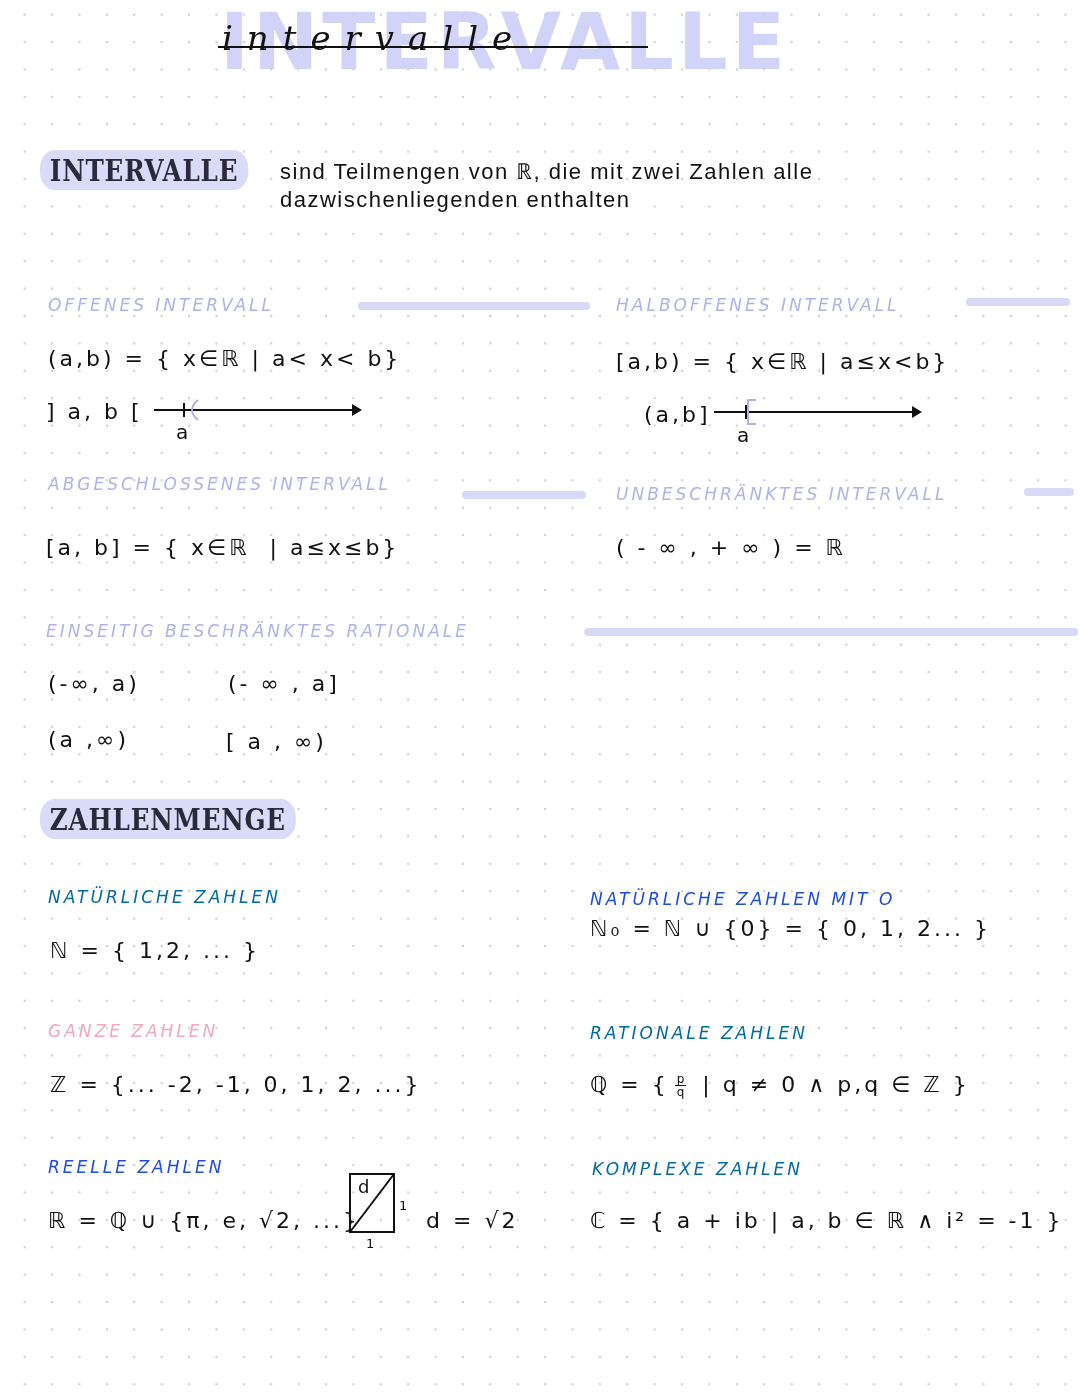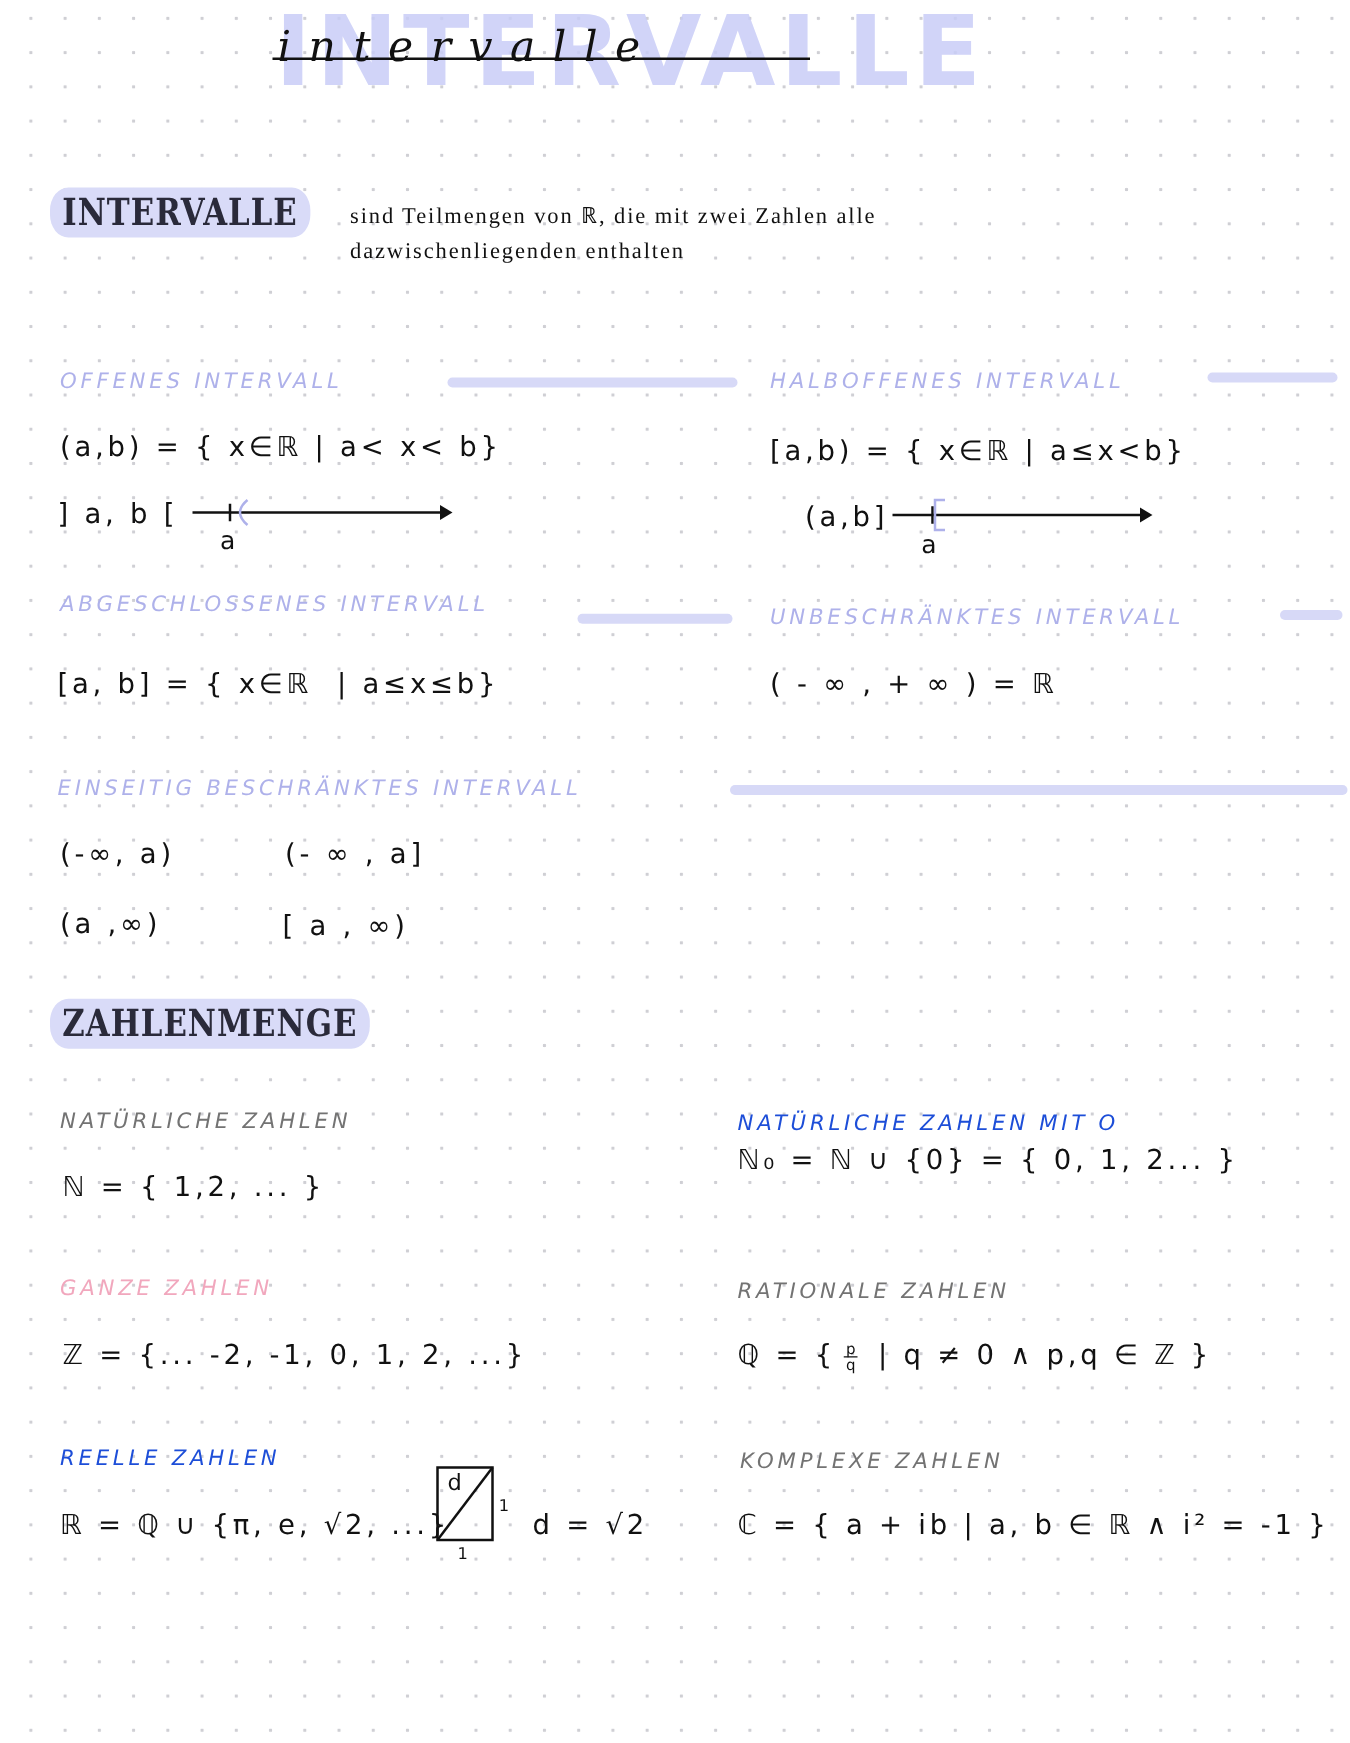--- a/index.html
+++ b/index.html
@@ -22,28 +22,28 @@
     font-size:34px; letter-spacing:14px; color:#111; line-height:40px;
   }
   .title-line { left:218px; top:46px; width:430px; height:2px; background:#111; }
   .pill {
     background:#d9dbf8; border-radius:18px; padding:4px 12px 2px 12px;
     font-family:"DejaVu Serif", serif; font-weight:bold; color:#2a2a3a;
     font-size:30px; letter-spacing:1px; line-height:34px;
     transform:scaleX(0.82); transform-origin:left center;
   }
   .def {
-    font-family:Liberation Serif, serif; font-size:18px; letter-spacing:1.5px; line-height:28px; color:#111;
+    font-family:Liberation Sans, sans-serif; font-size:22px; letter-spacing:1.5px; line-height:28px; color:#111;
   }
   .h {
     font-family:"DejaVu Sans", sans-serif; font-size:17px; letter-spacing:3px; line-height:26px;font-style:italic;
   }
   .lav { color:#aeb1ea; }
   .lav-strong { color:#1d4ed8; }
-  .mint { color:#737373;text-align:right; }
+  .mint { color:#0369a1;text-align:right; }
   .pink { color:#f1a7bd; }
   .bar { height:8px; border-radius:4px; background:#d7d9f7; }
   .f {
     font-family:"DejaVu Sans", sans-serif; font-size:22px; letter-spacing:3px; line-height:28px; color:#111; white-space:pre;
   }
   .lbl { font-family:"DejaVu Sans", sans-serif; font-size:20px; color:#111; }
   .small { font-size:13px; font-family:"DejaVu Sans", sans-serif; color:#111; }
 </style>
 </head>
 <body>
@@ -81,21 +81,21 @@
 <div class="abs lbl" style="left:737px; top:423px;">a</div>
 
 <div class="abs h lav" style="left:48px; top:471px;">ABGESCHLOSSENES INTERVALL</div>
 <div class="abs bar" style="left:462px; top:491px; width:124px;"></div>
 <div class="abs f" style="left:46px; top:534px;">[a, b] = { x∈ℝ  | a≤x≤b}</div>
 
 <div class="abs h lav" style="left:616px; top:481px;">UNBESCHRÄNKTES INTERVALL</div>
 <div class="abs bar" style="left:1024px; top:488px; width:50px;"></div>
 <div class="abs f" style="left:616px; top:534px;">( - ∞ , + ∞ ) = ℝ</div>
 
-<div class="abs h lav" style="left:46px; top:618px;">EINSEITIG BESCHRÄNKTES INTERVALL</div>
+<div class="abs h lav" style="left:46px; top:618px;">EINSEITIG BESCHRÄNKTES RATIONALE</div>
 <div class="abs bar" style="left:584px; top:628px; width:494px;"></div>
 <div class="abs f" style="left:48px; top:670px;">(-∞, a)</div>
 <div class="abs f" style="left:228px; top:670px;">(- ∞ , a]</div>
 <div class="abs f" style="left:48px; top:726px;">(a ,∞)</div>
 <div class="abs f" style="left:226px; top:728px;">[ a , ∞)</div>
 
 <div class="abs pill" style="left:40px; top:799px;">ZAHLENMENGE</div>
 
 <div class="abs h mint" style="left:48px; top:884px;">NATÜRLICHE ZAHLEN</div>
 <div class="abs f" style="left:50px; top:937px;">ℕ = { 1,2, ... }</div>

